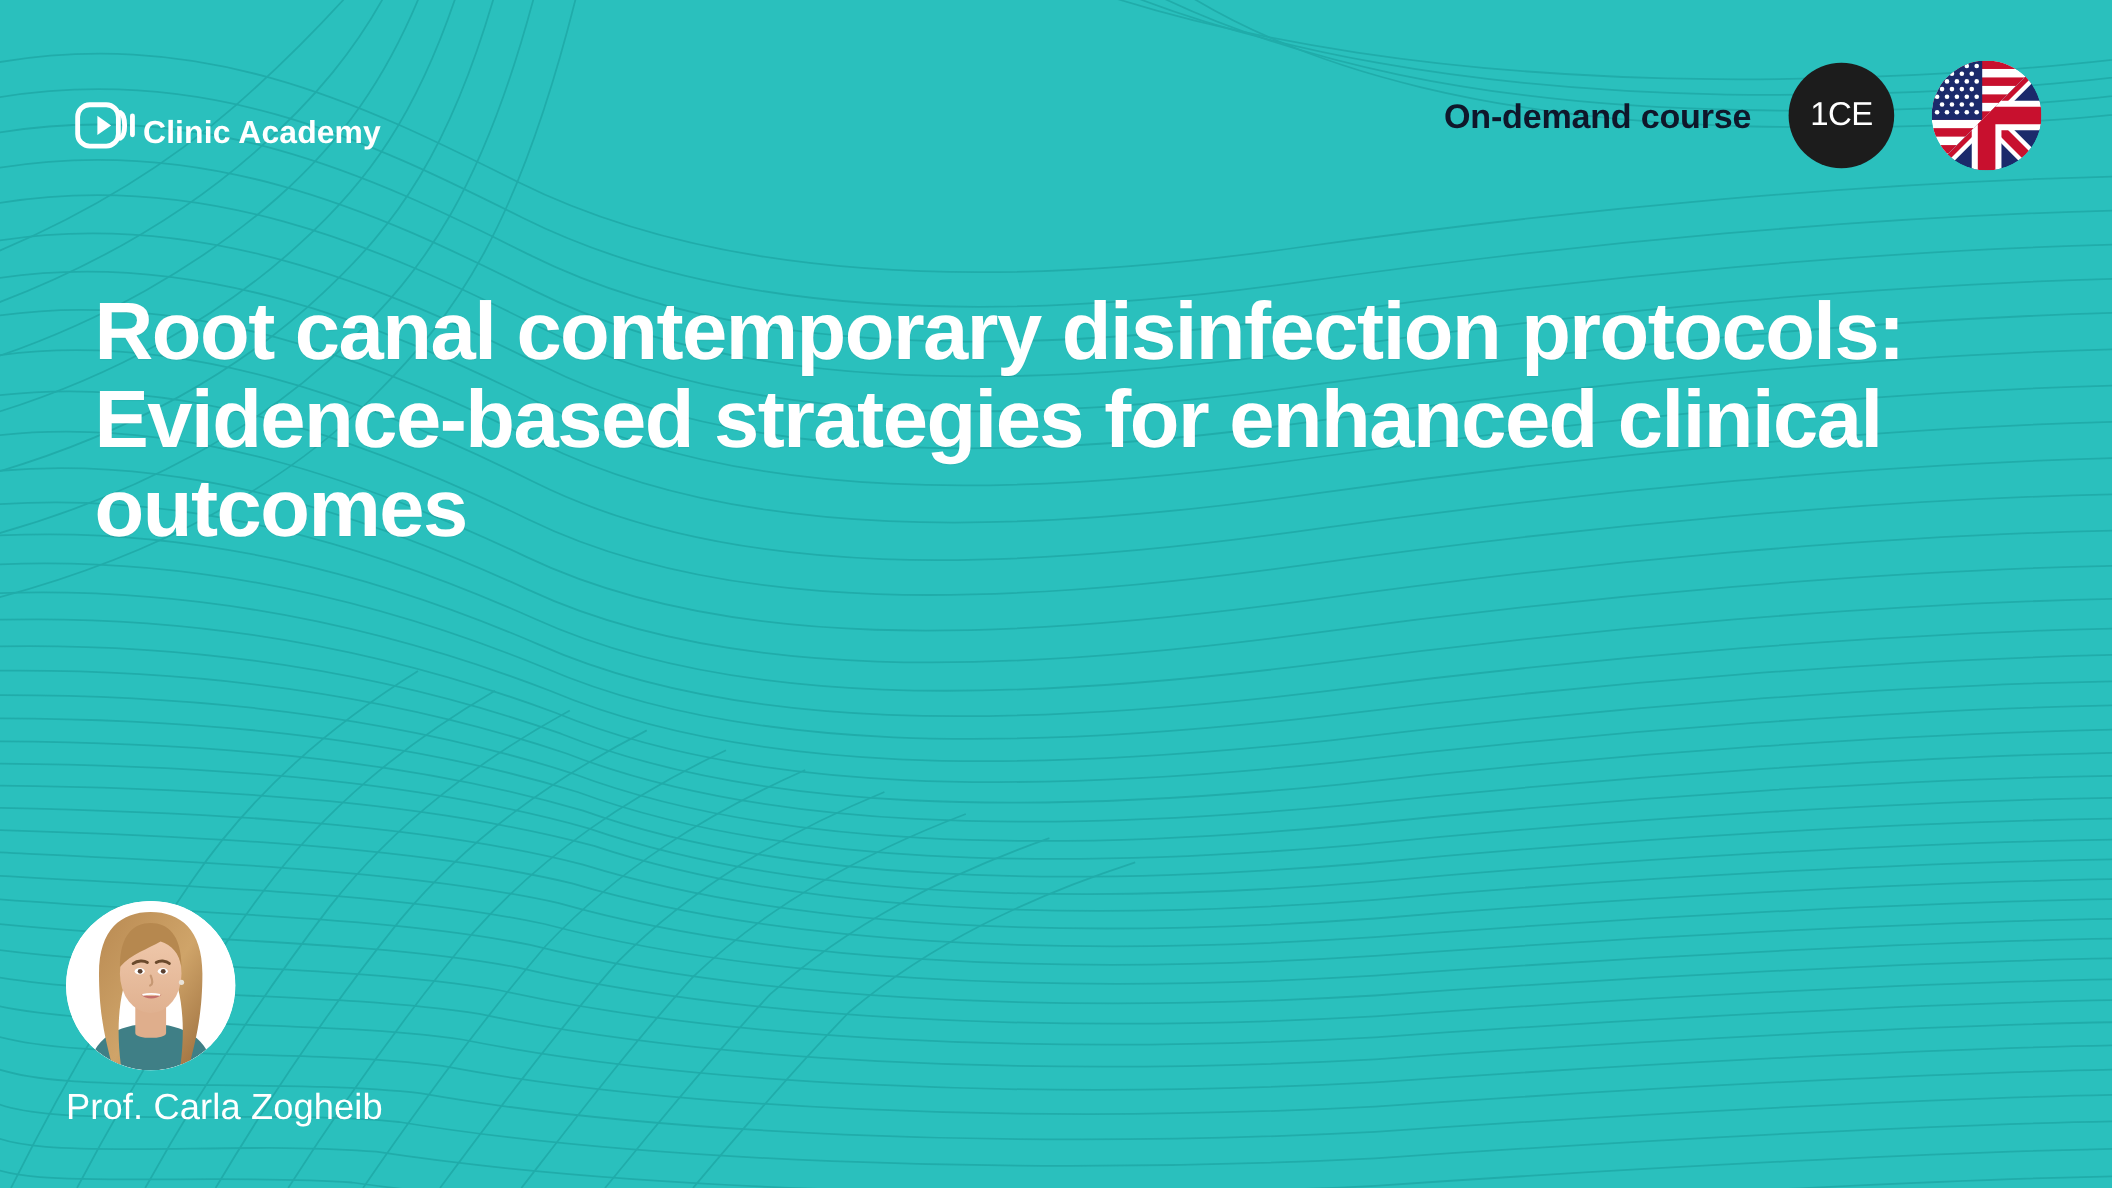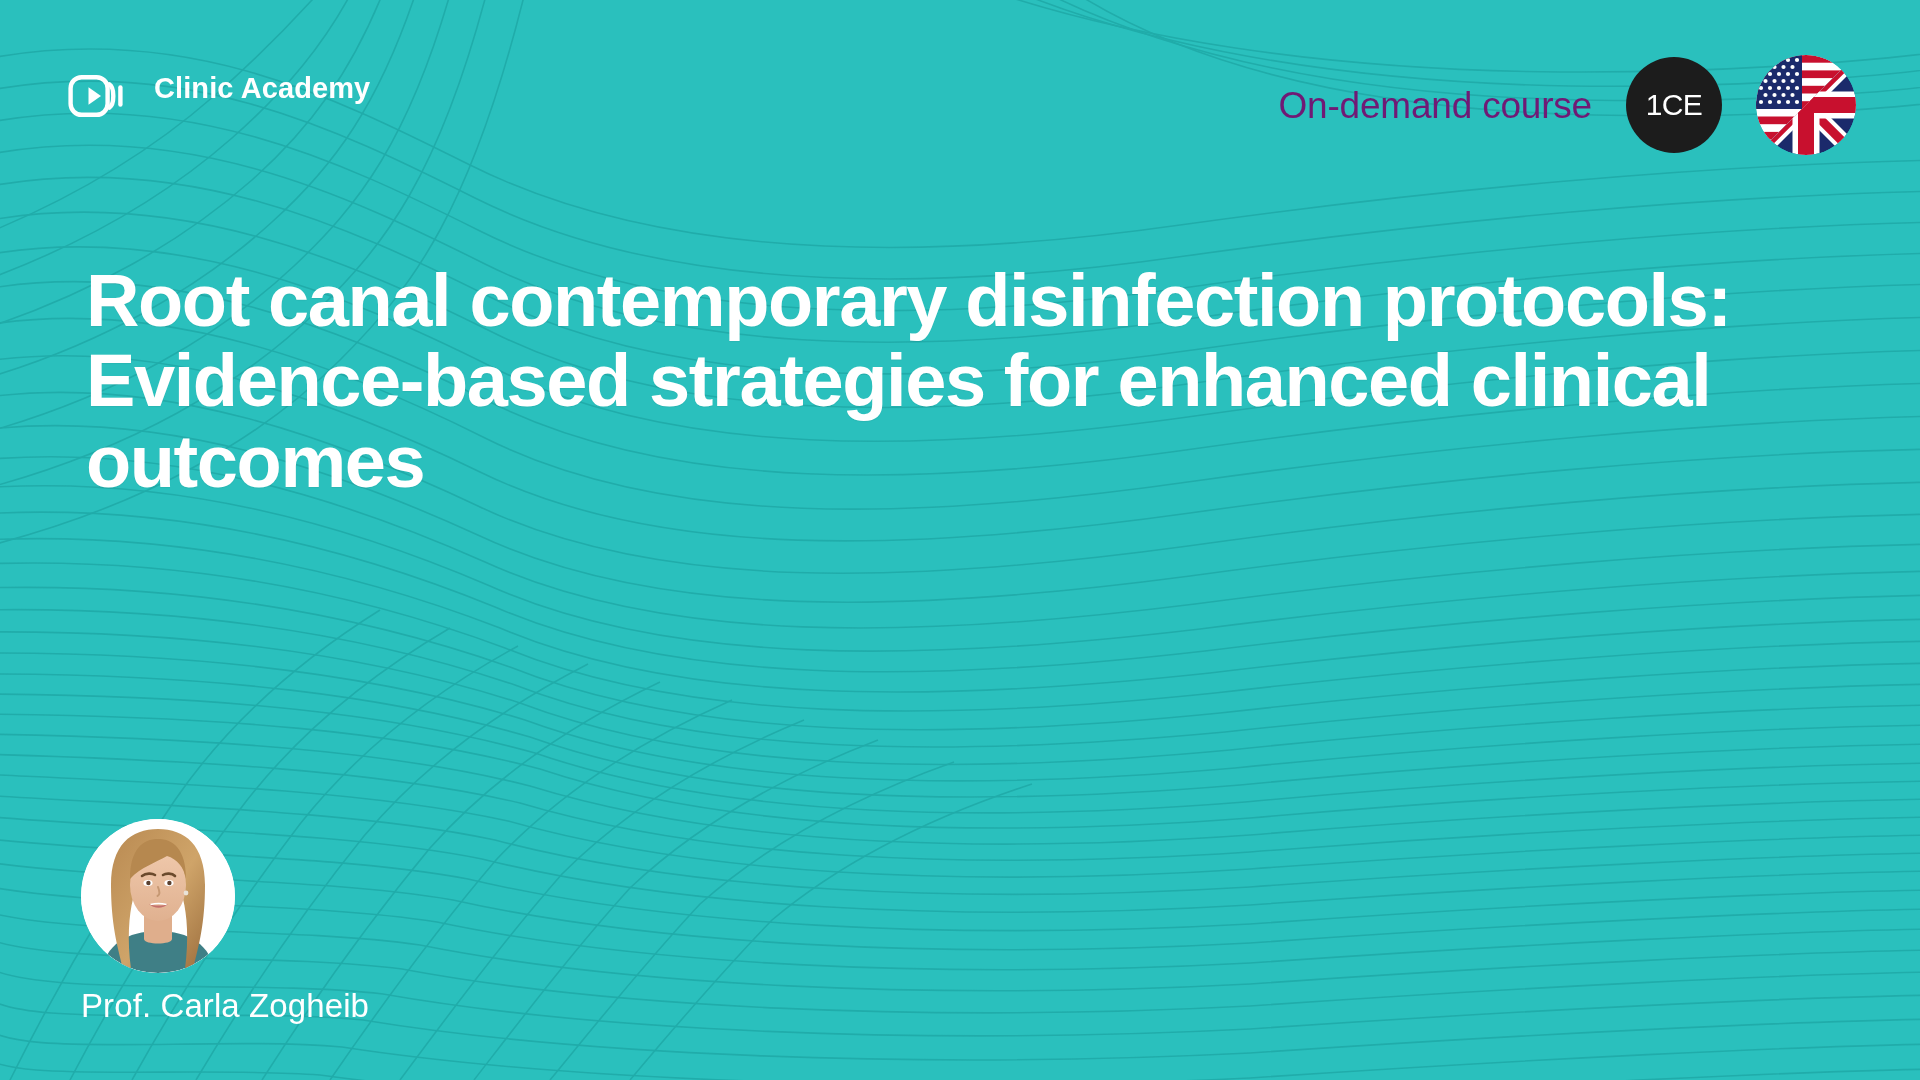--- a/index.html
+++ b/index.html
@@ -50,22 +50,22 @@
     height: 210px;
     display: flex;
     align-items: center;
     justify-content: space-between;
     padding: 0 64px 0 68px;
     box-sizing: border-box;
   }
 
   .brand {
     display: flex;
-    align-items: flex-start;
-    gap: 30px;
+    align-items: flex-end;
+    gap: 6px;
     height: 62px;
   }
   .brand-mark {
     width: 56px;
     height: 44px;
     display: block;
     flex: 0 0 auto;
   }
   .brand-name {
     color: #ffffff;
@@ -76,23 +76,23 @@
     white-space: nowrap;
   }
 
   .header-right {
     display: flex;
     align-items: center;
     gap: 34px;
     height: 96px;
   }
   .course-type {
-    color: #701a75;
-    font-size: 37px;
-    font-weight: normal;
+    color: #0f172a;
+    font-size: 31px;
+    font-weight: bold;
     letter-spacing: -0.2px;
     white-space: nowrap;
     line-height: 1;
   }
   .ce-badge {
     width: 96px;
     height: 96px;
     border-radius: 50%;
     background: #1c1c1c;
     display: flex;
@@ -131,21 +131,21 @@
     font-weight: bold;
     letter-spacing: -1.4px;
     margin: 16px;
     white-space: pre-line;
     text-shadow: 0 1px 1px rgba(0,0,0,0.05);
   }
 
   
   #presenter {
     position: absolute;
-    left: 81px;
+    left: 60px;
     bottom: 58px;
     display: flex;
     flex-direction: column;
     align-items: flex-start;
     gap: 16px;
   }
   .avatar {
     width: 154px;
     height: 154px;
     border-radius: 50%;

